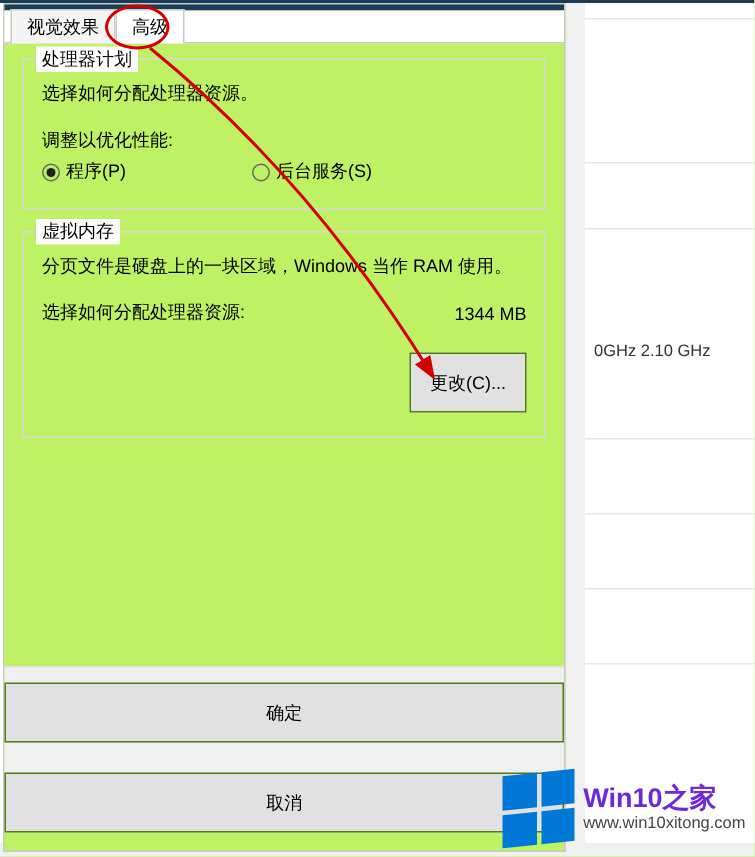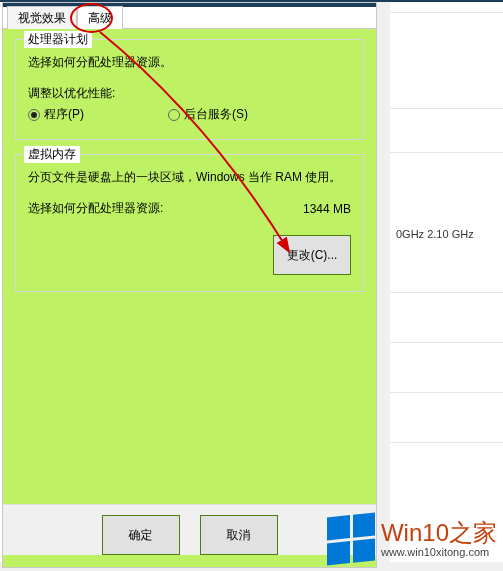--- a/index.html
+++ b/index.html
@@ -123,20 +123,21 @@
     .btn-row {
       position:absolute;
       bottom: 12px;
       left: 0; right:0;
       display:flex;
       justify-content:center;
       gap: 20px;
       border-top:1px solid #e0e0e0;
       padding-top:10px;
       background:#f0f0f0;
+      flex-direction:column;
     }
 
     
     .anno-circle {
       position:absolute;
       top: 3px;
       left: 70px;
       width: 43px;
       height: 30px;
       border: 2px solid #d40000;
@@ -167,21 +168,21 @@
     .win-logo {
       width: 48px; height: 48px;
       display:grid;
       grid-template-columns: 1fr 1fr;
       grid-template-rows: 1fr 1fr;
       gap:3px;
       transform: skewY(-6deg);
     }
     .win-logo div { background:#0078d7; }
     .wm-text { display:flex; flex-direction:column; line-height:1.1;}
-    .wm-text .t1 { font-size:24px; color:#c2410c; font-weight:400;}
+    .wm-text .t1 { font-size:18px; color:#6d28d9; font-weight:700;}
     .wm-text .t2 { font-size:11px; color:#444;}
   </style>
 </head>
 <body>
 
 <div class="top-bar"></div>
 
 <div class="bg-panel">
   <div class="bg-line" style="top:10px"></div>
   <div class="bg-line" style="top:106px"></div>

